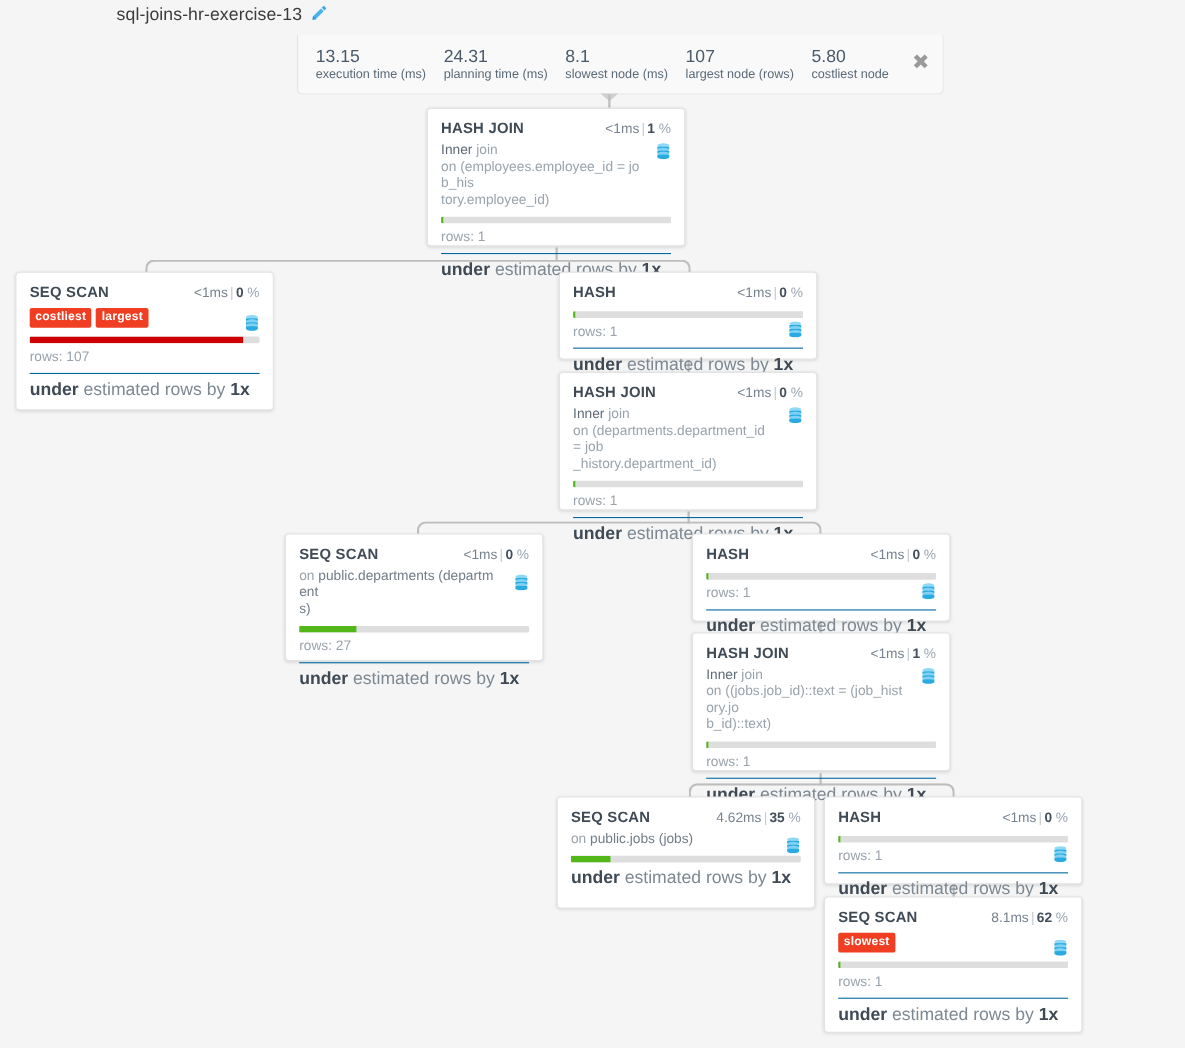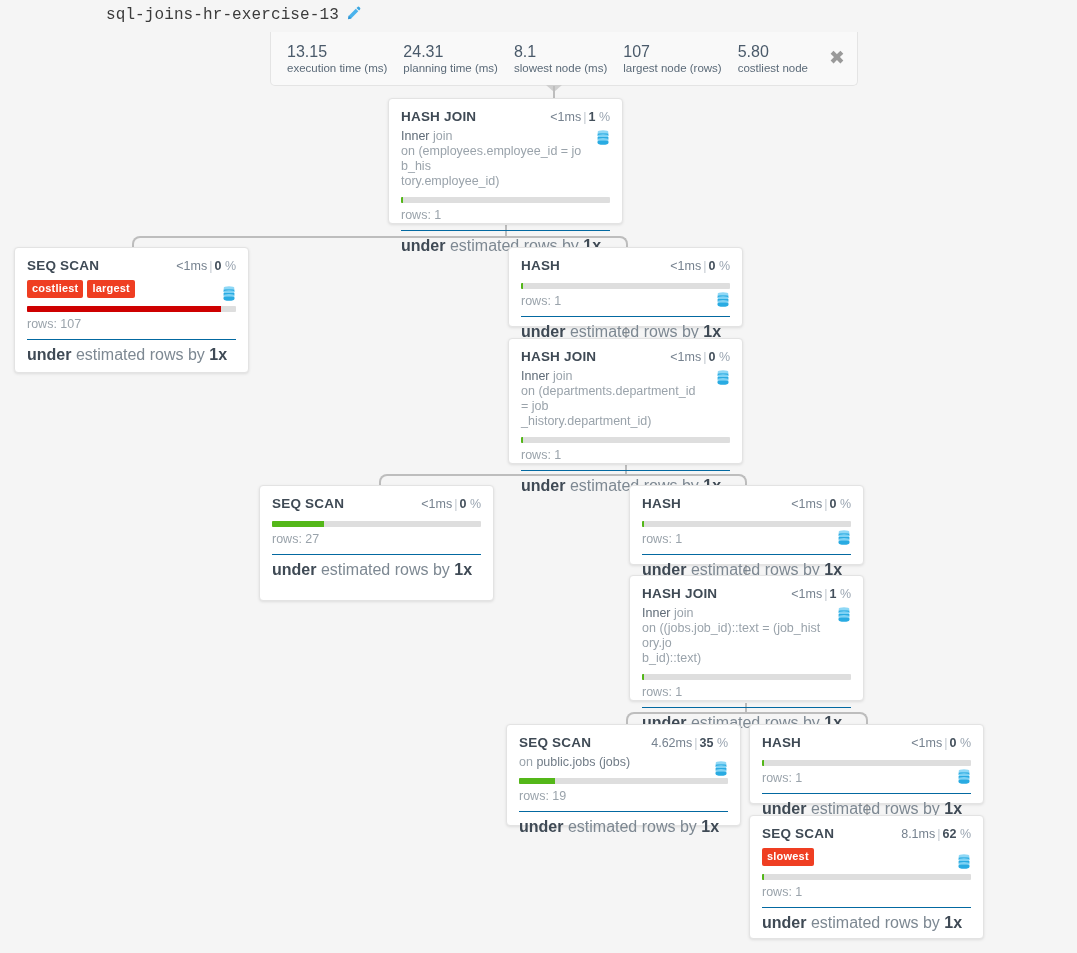--- a/index.html
+++ b/index.html
@@ -23,21 +23,21 @@
   
   .plan-title {
     position: absolute;
     left: 106px;
     top: 5px;
     font-size: 16px;
     color: #333;
     letter-spacing: 0.1px;
     white-space: nowrap;
   }
-  .plan-title .title-text { color: #3b3b3b; font-family: Liberation Mono, monospace; }
+  .plan-title .title-text { color: #3b3b3b; }
   .pencil-icon {
     display: inline-block;
     margin-left: 7px;
     vertical-align: -2px;
   }
 
   
   .stats-panel {
     position: absolute;
     left: 270px;
@@ -387,20 +387,34 @@
     </div>
     <div class="rows-line">rows: 1</div>
     <div class="est-line"><b>under</b><span> estimated rows by </span><b>1x</b></div>
   </div>
 
   <div class="node" style="left:259px; top:485px; width:235px; height:116px;">
     <div class="node-head">
       <span class="node-type">SEQ SCAN</span>
       <span class="node-metrics"><span class="m-time">&lt;1ms</span><span class="m-sep">|</span><span class="m-pct">0</span> <span class="m-pct-unit">%</span></span>
     </div>
+    <div class="node-body">
+      <div class="node-desc"><span>on </span><span class="tbl">public.departments (department</span><br><span class="tbl">s)</span></div>
+      <span class="db-icon floating">
+        <svg viewBox="0 0 14 15" width="14" height="15" aria-hidden="true">
+          <ellipse cx="7" cy="2.2" rx="5.4" ry="1.9" fill="#8fd8f6"></ellipse>
+          <rect x="1.6" y="3.4" width="10.8" height="2.5" fill="#29abe2"></rect>
+          <ellipse cx="7" cy="6.0" rx="5.4" ry="1.7" fill="#7fd2f4"></ellipse>
+          <rect x="1.6" y="7.0" width="10.8" height="2.5" fill="#29abe2"></rect>
+          <ellipse cx="7" cy="9.6" rx="5.4" ry="1.7" fill="#7fd2f4"></ellipse>
+          <rect x="1.6" y="10.6" width="10.8" height="2.3" fill="#29abe2"></rect>
+          <ellipse cx="7" cy="12.9" rx="5.4" ry="1.8" fill="#29abe2"></ellipse>
+        </svg>
+      </span>
+    </div>
     <div class="bar-wrap">
       <div class="bar-fill" style="width:25%"></div>
     </div>
     <div class="rows-line">rows: 27</div>
     <div class="est-line"><b>under</b><span> estimated rows by </span><b>1x</b></div>
   </div>
 
   <div class="node no-desc" style="left:629px; top:485px; width:235px; height:80px;">
     <div class="node-head">
       <span class="node-type">HASH</span>
@@ -471,21 +485,20 @@
           <rect x="1.6" y="7.0" width="10.8" height="2.5" fill="#29abe2"></rect>
           <ellipse cx="7" cy="9.6" rx="5.4" ry="1.7" fill="#7fd2f4"></ellipse>
           <rect x="1.6" y="10.6" width="10.8" height="2.3" fill="#29abe2"></rect>
           <ellipse cx="7" cy="12.9" rx="5.4" ry="1.8" fill="#29abe2"></ellipse>
         </svg>
       </span>
     </div>
     <div class="bar-wrap">
       <div class="bar-fill" style="width:17%"></div>
     </div>
-    <div class="rows-line">rows: 19</div>
     <div class="est-line"><b>under</b><span> estimated rows by </span><b>1x</b></div>
   </div>
 
   <div class="node no-desc" style="left:749px; top:724px; width:235px; height:80px;">
     <div class="node-head">
       <span class="node-type">HASH</span>
       <span class="node-metrics"><span class="m-time">&lt;1ms</span><span class="m-sep">|</span><span class="m-pct">0</span> <span class="m-pct-unit">%</span></span>
     </div>
     <div class="node-body" style="height:0">
       <span class="db-icon" style="top:17px">

